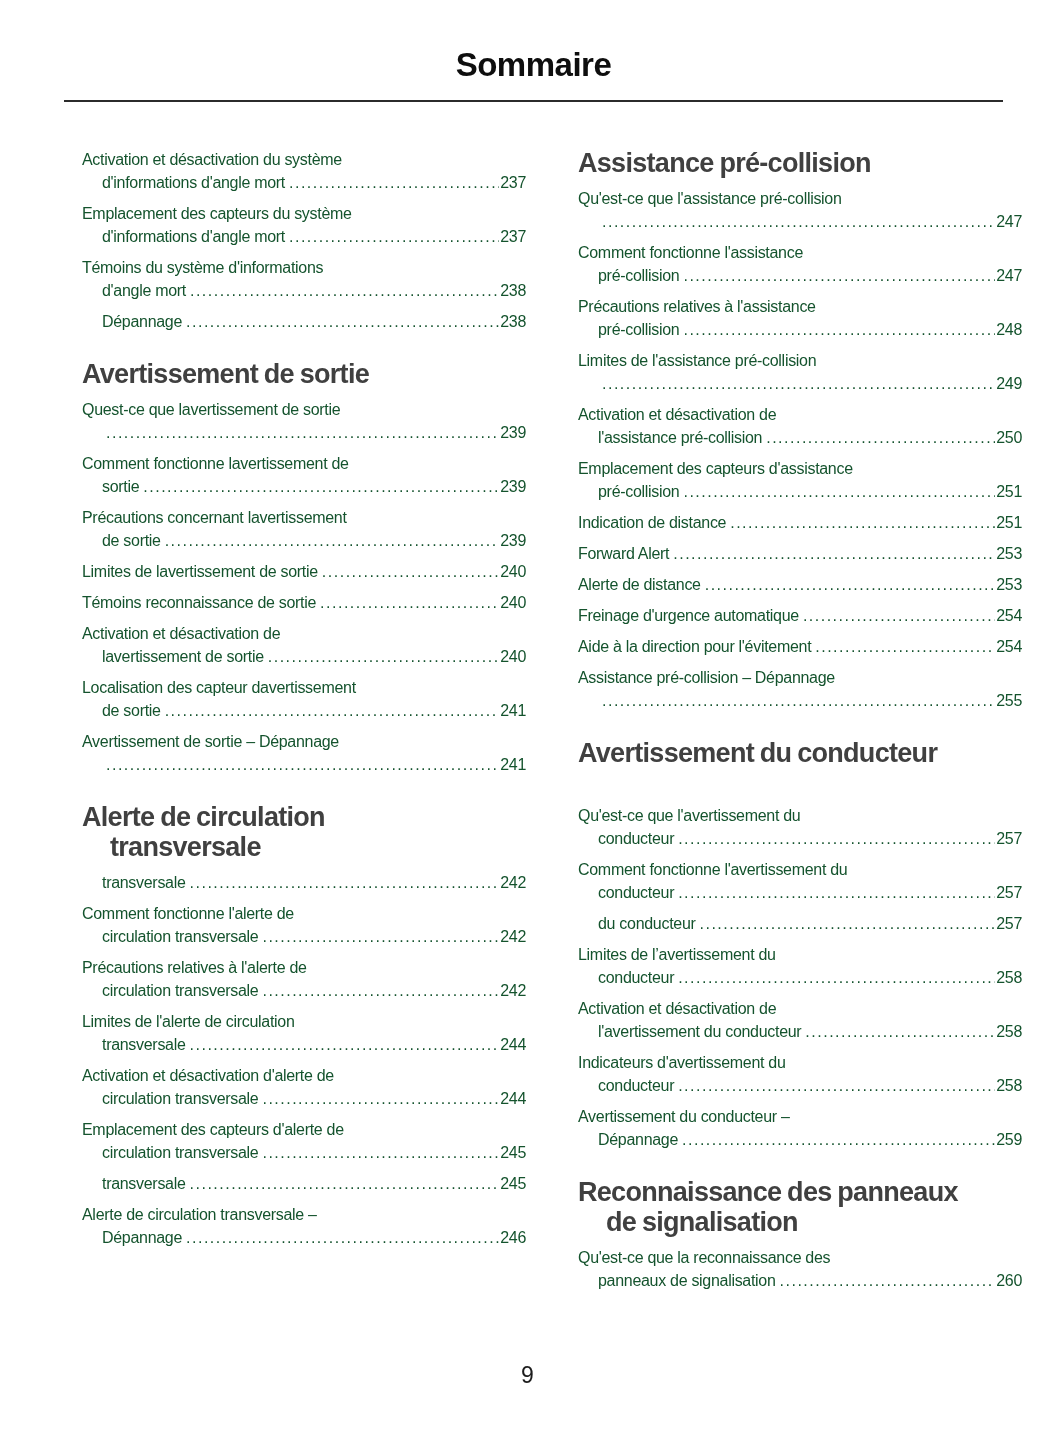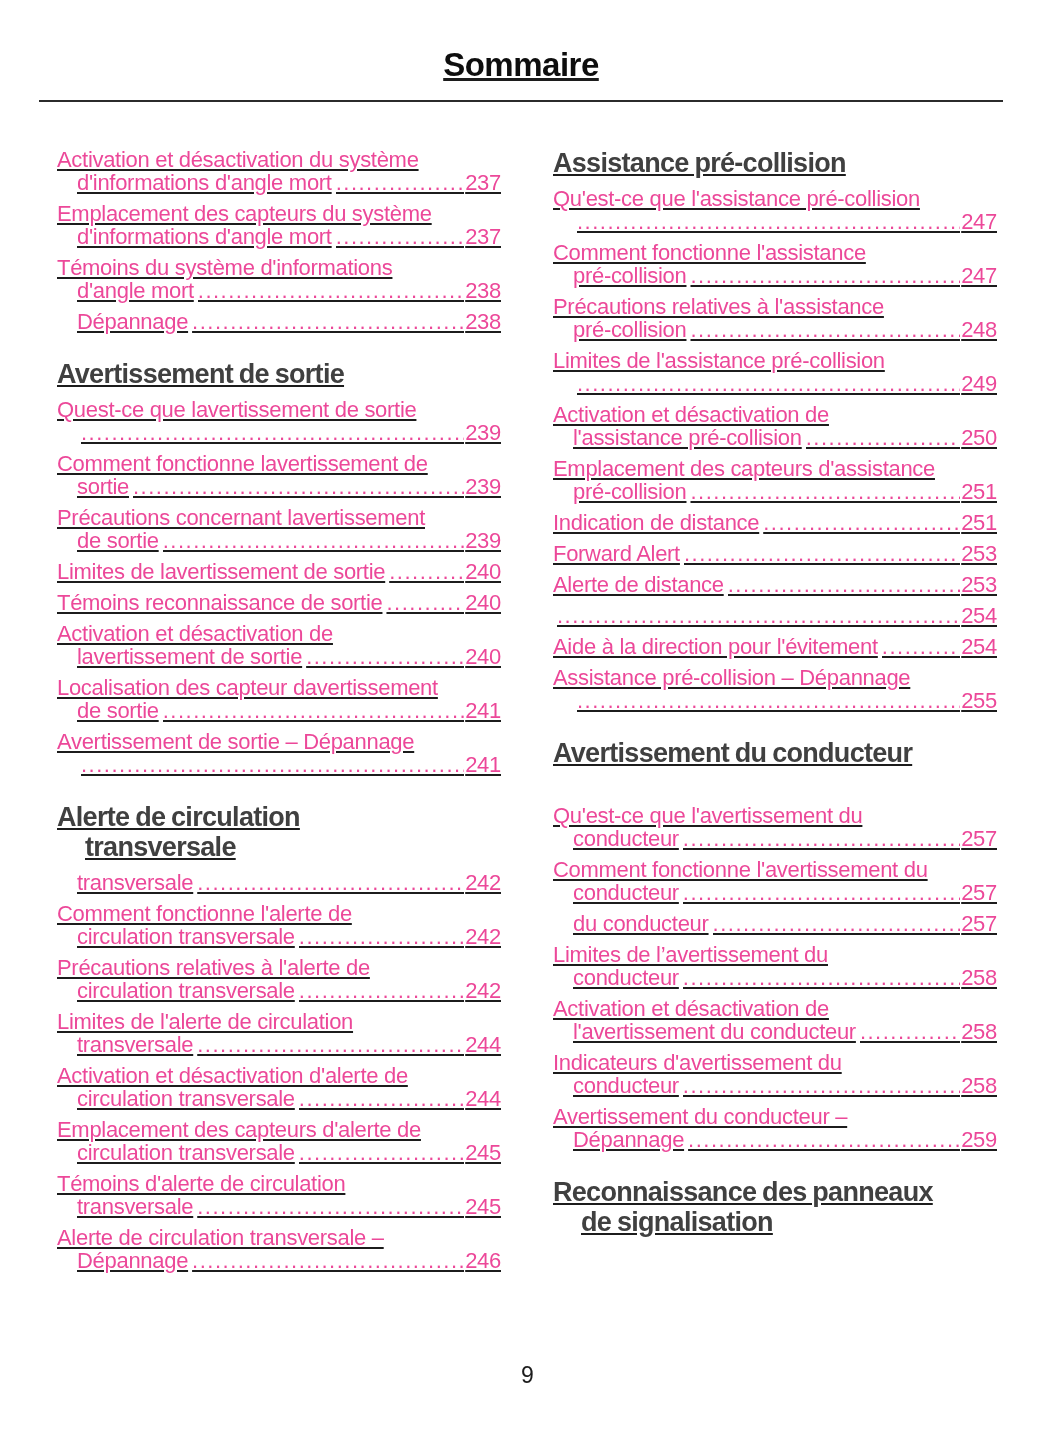--- a/index.html
+++ b/index.html
@@ -10,22 +10,21 @@
     height: 1448px;
     overflow: hidden;
     font-family: "Liberation Sans", "DejaVu Sans", sans-serif;
     color: #1c1c1c;
   }
   .page {
     position: relative;
     width: 1055px;
     height: 1448px;
     box-sizing: border-box;
-    padding: 40px 52px 0 39px;
-    text-decoration: underline;
+    padding: 40px 52px 0 64px;
   }
   .doc-title {
     text-align: center;
     font-size: 33px;
     font-weight: 800;
     letter-spacing: -0.5px;
     color: #0e0e0e;
     margin: 6px 0 16px 0;
   }
   .rule {
@@ -49,25 +48,25 @@
     font-weight: 800;
     letter-spacing: -0.7px;
     word-spacing: -1px;
     color: #404040;
     margin: 26px 0 9px 0;
   }
   .col > .section:first-child .heading { margin-top: 0; }
   .heading .hline2 { padding-left: 28px; }
   .section.gap-after .heading { margin-bottom: 36px; }
   .entry {
-    font-size: 22px;
+    font-size: 16px;
     line-height: 23px;
     letter-spacing: -0.3px;
     margin-bottom: 8px;
-    color: #ec4899;
+    color: #14532d;
   }
   .entry .line { white-space: nowrap; }
   .entry .line.cont { padding-left: 20px; }
   .leaderline {
     display: flex;
     align-items: baseline;
   }
   .leaderline .txt { flex: 0 0 auto; }
   .dots {
     flex: 1 1 auto;
@@ -244,21 +243,20 @@
           </div>
           <div class="entry">
             <div class="line">Emplacement des capteurs d'alerte de</div>
             <div class="line cont leaderline">
               <span class="txt">circulation transversale</span>
               <span class="dots"></span>
               <span class="pageref">245</span>
             </div>
           </div>
           <div class="entry">
-            <div class="line">Témoins d'alerte de circulation</div>
             <div class="line cont leaderline">
               <span class="txt">transversale</span>
               <span class="dots"></span>
               <span class="pageref">245</span>
             </div>
           </div>
           <div class="entry">
             <div class="line">Alerte de circulation transversale –</div>
             <div class="line cont leaderline">
               <span class="txt">Dépannage</span>
@@ -337,20 +335,21 @@
           </div>
           <div class="entry">
             <div class="line leaderline">
               <span class="txt">Alerte de distance</span>
               <span class="dots"></span>
               <span class="pageref">253</span>
             </div>
           </div>
           <div class="entry">
             <div class="line leaderline">
+              <span class="txt">Freinage d'urgence automatique</span>
               <span class="dots"></span>
               <span class="pageref">254</span>
             </div>
           </div>
           <div class="entry">
             <div class="line leaderline">
               <span class="txt">Aide à la direction pour l'évitement</span>
               <span class="dots"></span>
               <span class="pageref">254</span>
             </div>
@@ -421,18 +420,26 @@
               <span class="txt">Dépannage</span>
               <span class="dots"></span>
               <span class="pageref">259</span>
             </div>
           </div>
         </div>
         <div class="section">
           <div class="heading">
             <div>Reconnaissance des panneaux</div>
             <div class="hline2">de signalisation</div>
+          </div>
+          <div class="entry">
+            <div class="line">Qu'est-ce que la reconnaissance des</div>
+            <div class="line cont leaderline">
+              <span class="txt">panneaux de signalisation</span>
+              <span class="dots"></span>
+              <span class="pageref">260</span>
+            </div>
           </div>
         </div>
       </div>
   </div>
   <div class="footer">9</div>
 </div>
 
 </body></html>

